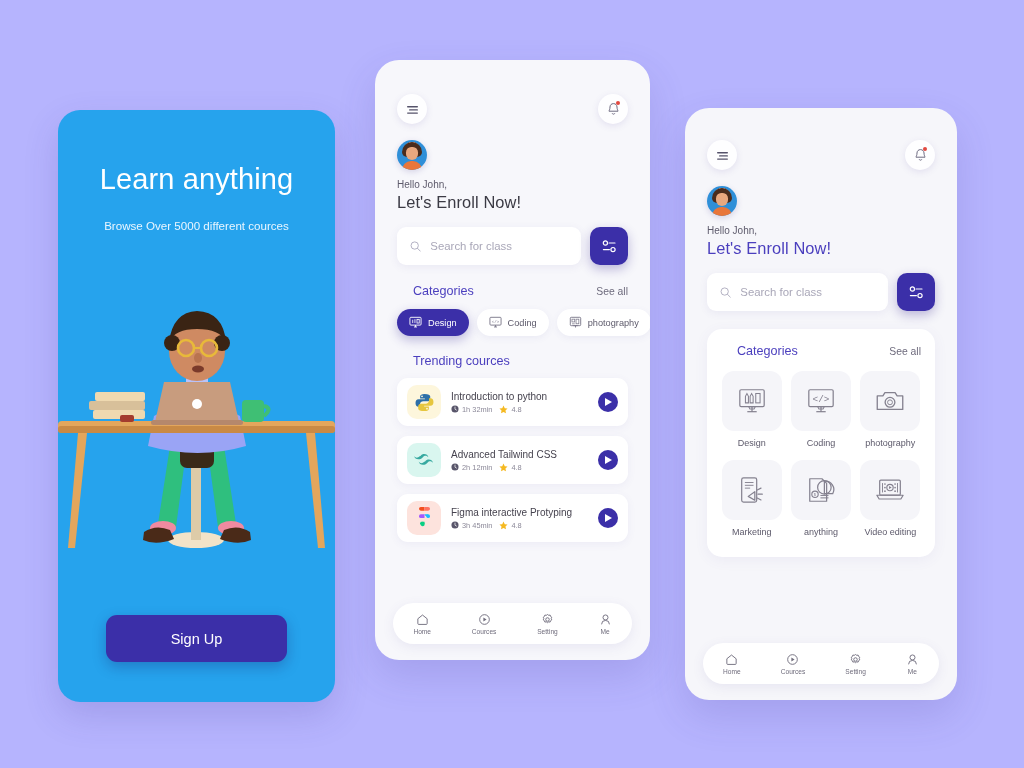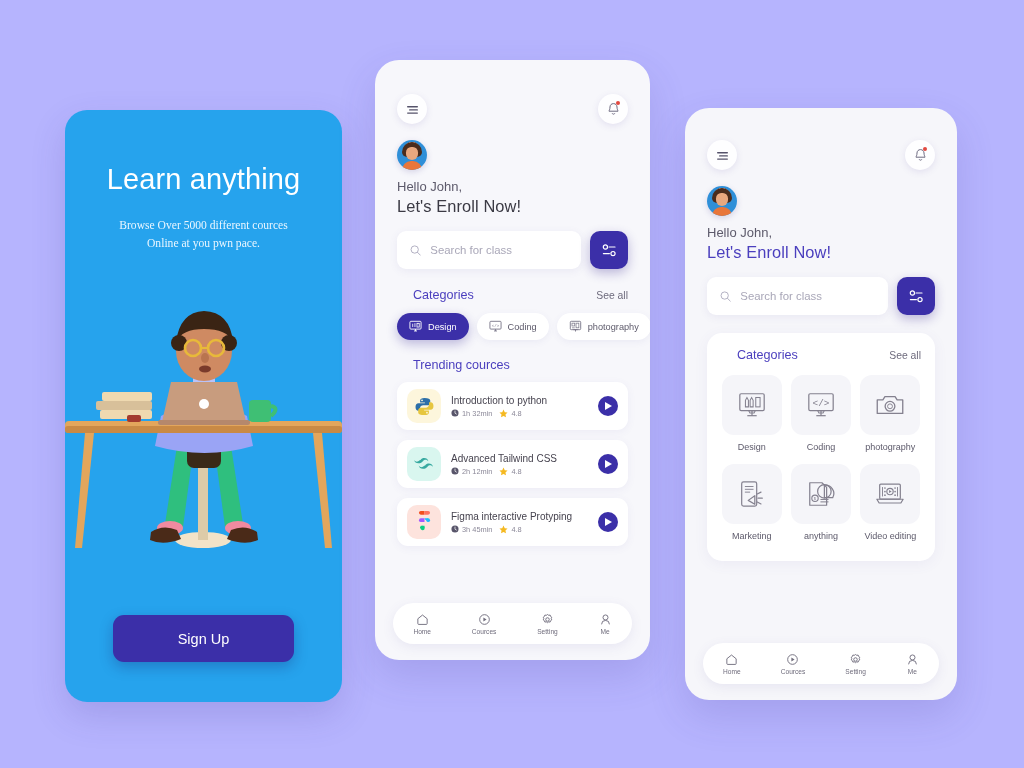--- a/index.html
+++ b/index.html
@@ -5,21 +5,21 @@
   * { box-sizing: border-box; margin: 0; padding: 0; }
   html, body {
     width: 1024px; height: 768px;
     overflow: hidden;
     font-family: "Liberation Sans", sans-serif;
   }
   body { background: #b6b4fe; position: relative; }
 
   
   #phone-onboarding {
-    position: absolute; left: 65px; top: 110px;
+    position: absolute; left: 58px; top: 110px;
     width: 277px; height: 592px;
     background: #26a3ed;
     border-radius: 22px;
     overflow: hidden;
     box-shadow: 0 14px 34px rgba(60,50,140,.17);
   }
   .hero-title {
     margin-top: 52px;
     text-align: center;
     color: #ffffff;
@@ -30,21 +30,20 @@
     padding: 0 18px;
   }
   .hero-sub {
     margin-top: 19px;
     text-align: center;
     color: #eaf6ff;
     font-size: 11.6px;
     line-height: 1.55;
     font-weight: 400;
     padding: 0 26px;
-    font-family: Liberation Serif, serif;
   }
   .hero-art {
     position: absolute;
     left: 0; right: 0;
     top: 186px;
     height: 290px;
   }
   .signup-btn {
     position: absolute;
     left: 48px; bottom: 40px;
@@ -103,21 +102,21 @@
   }
   .avatar .face {
     position:absolute; left:9px; top:7px; width:12px; height:13px;
     border-radius: 6px 6px 7px 7px; background:#e8a87f;
   }
   .avatar .body {
     position:absolute; left:5px; bottom:0; width:20px; height:9px;
     border-radius: 9px 9px 0 0; background:#e8763a;
   }
 
-  .greet-small { font-size: 13px; color: #5d5a6b; margin-top: 9px; }
+  .greet-small { font-size: 10px; color: #5d5a6b; margin-top: 9px; }
   .greet-big { font-size: 16.4px; margin-top: 3px; letter-spacing: .1px; }
   #phone-home .greet-big { color: #3b3a44; }
   #phone-categories .greet-big { color: #4b3fbe; }
 
   
   .search-row { display: flex; align-items: flex-end; gap: 9px; margin-top: 15px; }
   .search-box {
     flex: 1; height: 38px;
     background: #fff;
     border-radius: 9px;
@@ -218,21 +217,20 @@
 </style>
 </head>
 <body>
 
 <div id="phone-onboarding">
   <div class="hero-title">
     <div>Learn anything</div>
   </div>
   <div class="hero-sub">
     <div>Browse Over 5000 different cources</div>
-    <div>Online at you pwn pace.</div>
   </div>
 
   <div class="hero-art">
     <svg viewBox="0 0 277 290" width="277" height="290">
 
       <ellipse cx="138" cy="244" rx="28" ry="8" fill="#f2e3c8"></ellipse>
       <rect x="133" y="168" width="10" height="76" fill="#ddcba8"></rect>
 
       <path d="M112 150 L100 228 L118 231 L128 156 Z" fill="#2fbf7e"></path>
       <path d="M166 150 L178 228 L160 231 L150 156 Z" fill="#2fbf7e"></path>

